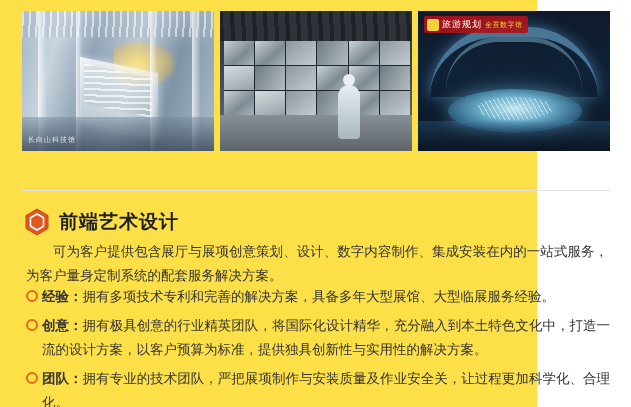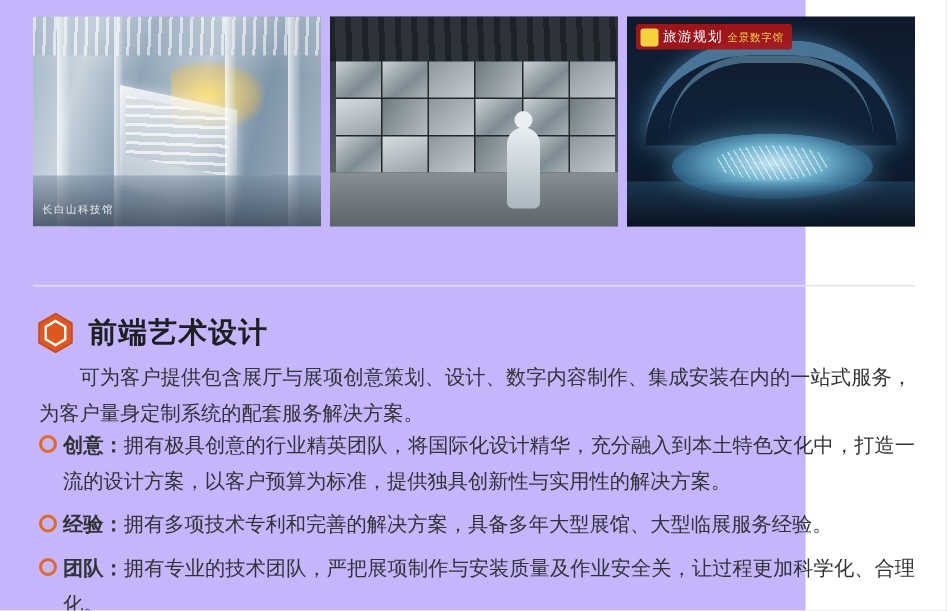--- a/index.html
+++ b/index.html
@@ -11,21 +11,21 @@
     width: 631px;
     height: 407px;
     font-family: "Liberation Sans", sans-serif;
     color: #2b2b2b;
     overflow: hidden;
   }
   .page {
     position: relative;
     width: 537px;
     height: 407px;
-    background: #c4b5fd;
+    background: #fde047;
   }
 
   
   .gallery {
     position: absolute;
     left: 22px;
     top: 11px;
     width: 588px;
     height: 140px;
     display: flex;
@@ -280,26 +280,26 @@
     </div>
     <div class="htext">前端艺术设计</div>
   </div>
 
   <div class="intro">可为客户提供包含展厅与展项创意策划、设计、数字内容制作、集成安装在内的一站式服务，为客户量身定制系统的配套服务解决方案。</div>
 
   <div class="bullets">
 
     <div class="bullet">
       <span class="ring"></span>
-      <div class="btext"><b>创意：</b><span>拥有极具创意的行业精英团队，将国际化设计精华，充分融入到本土特色文化中，打造一流的设计方案，以客户预算为标准，提供独具创新性与实用性的解决方案。</span></div>
+      <div class="btext"><b>经验：</b><span>拥有多项技术专利和完善的解决方案，具备多年大型展馆、大型临展服务经验。</span></div>
     </div>
 
     <div class="bullet">
       <span class="ring"></span>
-      <div class="btext"><b>经验：</b><span>拥有多项技术专利和完善的解决方案，具备多年大型展馆、大型临展服务经验。</span></div>
+      <div class="btext"><b>创意：</b><span>拥有极具创意的行业精英团队，将国际化设计精华，充分融入到本土特色文化中，打造一流的设计方案，以客户预算为标准，提供独具创新性与实用性的解决方案。</span></div>
     </div>
 
     <div class="bullet">
       <span class="ring"></span>
       <div class="btext"><b>团队：</b><span>拥有专业的技术团队，严把展项制作与安装质量及作业安全关，让过程更加科学化、合理化。</span></div>
     </div>
 
   </div>
 
 </div>

